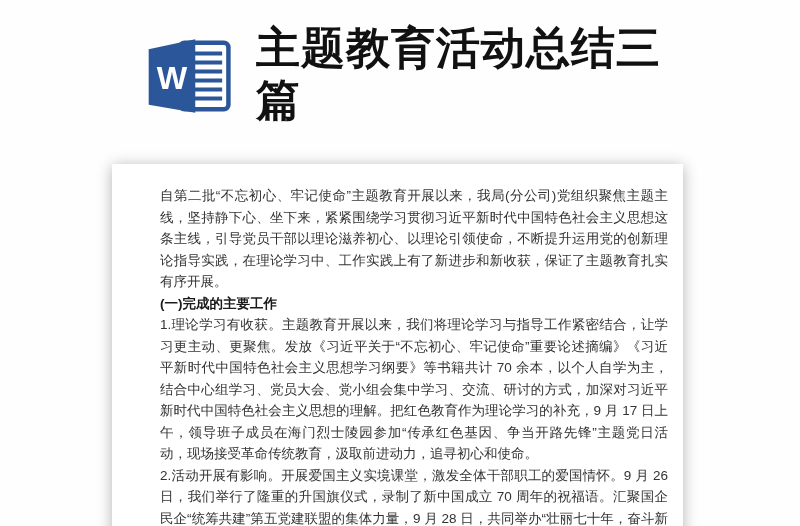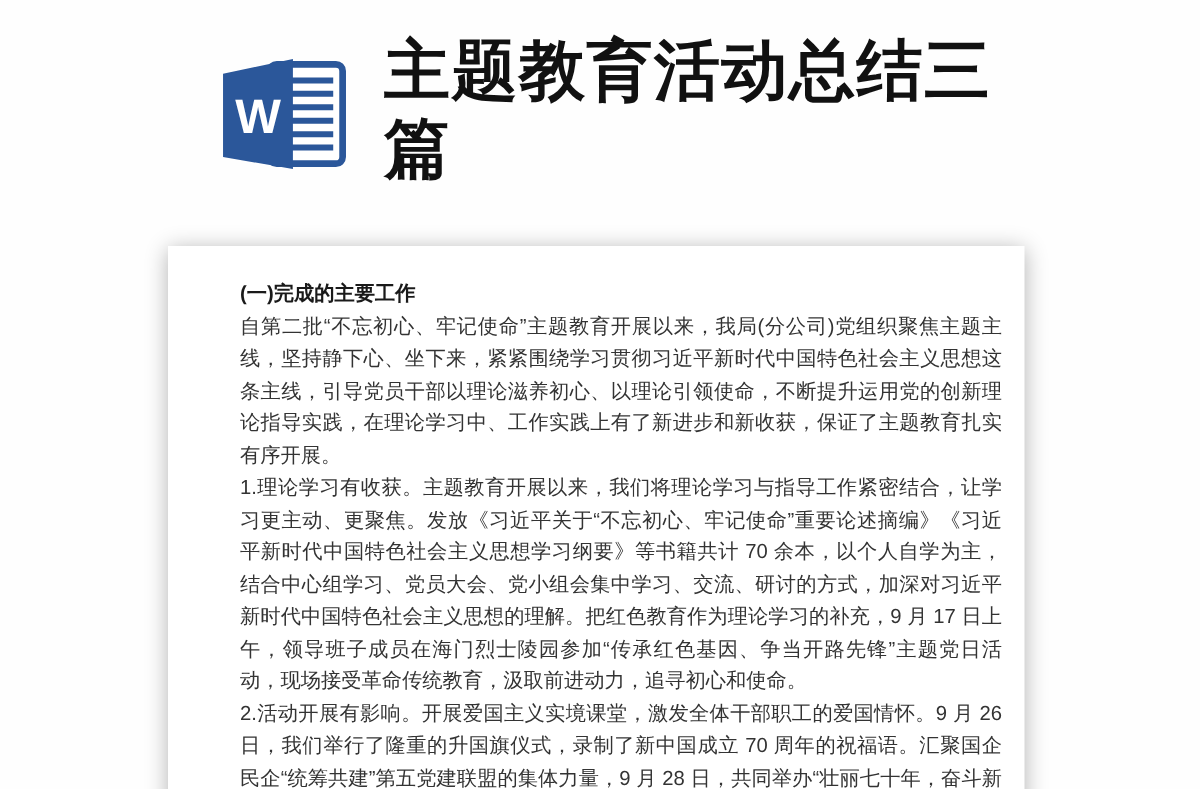--- a/index.html
+++ b/index.html
@@ -80,20 +80,20 @@
 
         <polygon points="3,14 55,3 55,85 3,76" fill="#2b579a"></polygon>
         <text x="29" y="58" text-anchor="middle" font-size="36" font-weight="bold" fill="#ffffff" font-family="Liberation Sans, sans-serif">W</text>
       </svg>
     </div>
     <h1 class="doc-title">主题教育活动总结三篇</h1>
   </header>
 
   <div class="doc-page">
     <div class="doc-body">
+        <p class="para para-body">自第二批“不忘初心、牢记使命”主题教育开展以来，我局(分公司)党组织聚焦主题主线，坚持静下心、坐下来，紧紧围绕学习贯彻习近平新时代中国特色社会主义思想这条主线，引导党员干部以理论滋养初心、以理论引领使命，不断提升运用党的创新理论指导实践，在理论学习中、工作实践上有了新进步和新收获，保证了主题教育扎实有序开展。</p>
         <p class="para para-heading">(一)完成的主要工作</p>
-        <p class="para para-body">自第二批“不忘初心、牢记使命”主题教育开展以来，我局(分公司)党组织聚焦主题主线，坚持静下心、坐下来，紧紧围绕学习贯彻习近平新时代中国特色社会主义思想这条主线，引导党员干部以理论滋养初心、以理论引领使命，不断提升运用党的创新理论指导实践，在理论学习中、工作实践上有了新进步和新收获，保证了主题教育扎实有序开展。</p>
         <p class="para para-body">1.理论学习有收获。主题教育开展以来，我们将理论学习与指导工作紧密结合，让学习更主动、更聚焦。发放《习近平关于“不忘初心、牢记使命”重要论述摘编》《习近平新时代中国特色社会主义思想学习纲要》等书籍共计 70 余本，以个人自学为主，结合中心组学习、党员大会、党小组会集中学习、交流、研讨的方式，加深对习近平新时代中国特色社会主义思想的理解。把红色教育作为理论学习的补充，9 月 17 日上午，领导班子成员在海门烈士陵园参加“传承红色基因、争当开路先锋”主题党日活动，现场接受革命传统教育，汲取前进动力，追寻初心和使命。</p>
         <p class="para para-body">2.活动开展有影响。开展爱国主义实境课堂，激发全体干部职工的爱国情怀。9 月 26 日，我们举行了隆重的升国旗仪式，录制了新中国成立 70 周年的祝福语。汇聚国企民企“统筹共建”第五党建联盟的集体力量，9 月 28 日，共同举办“壮丽七十年，奋斗新时代”庆祝新中国成立 70 周年文艺汇演，我们选派的《节日欢歌》《致敬烟草最美物流人》两个节目和两名复转军人参与的《护国旗》仪式，全面展示了烟草人不忘初心跟党走，共建同心向未来的炽热情怀。</p>
       </div>
   </div>
 
 </div>
 
 </body></html>

